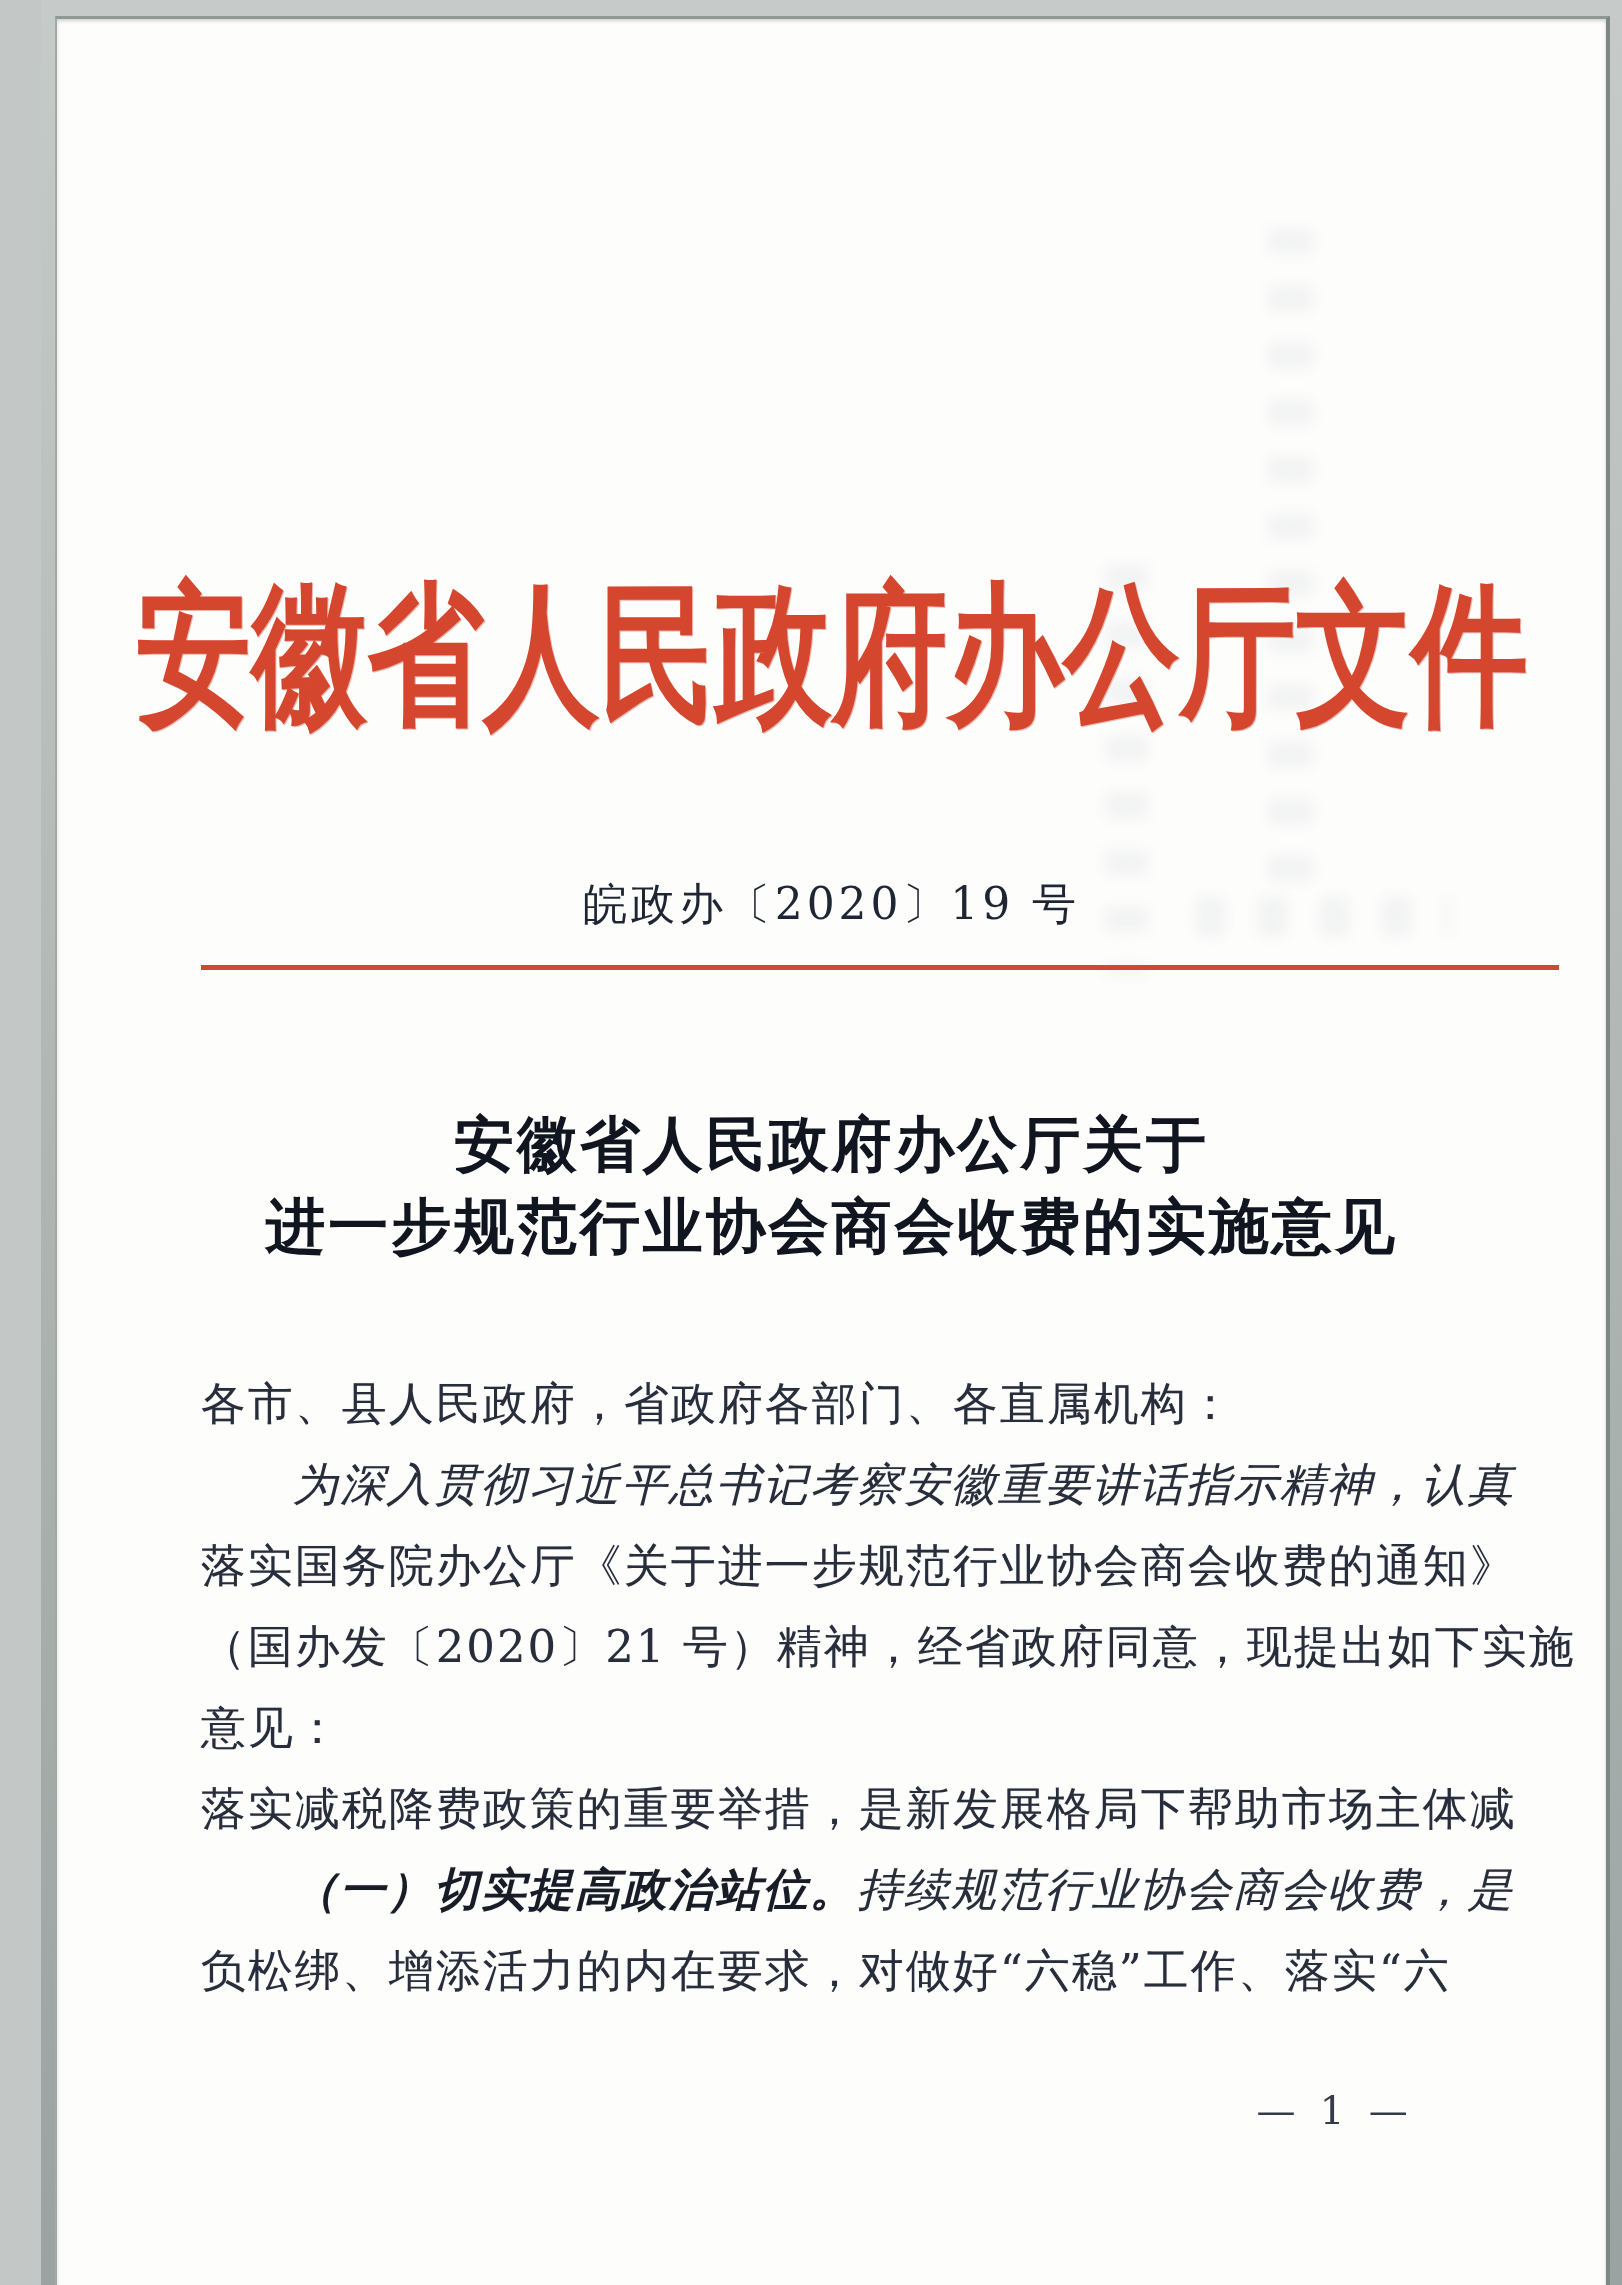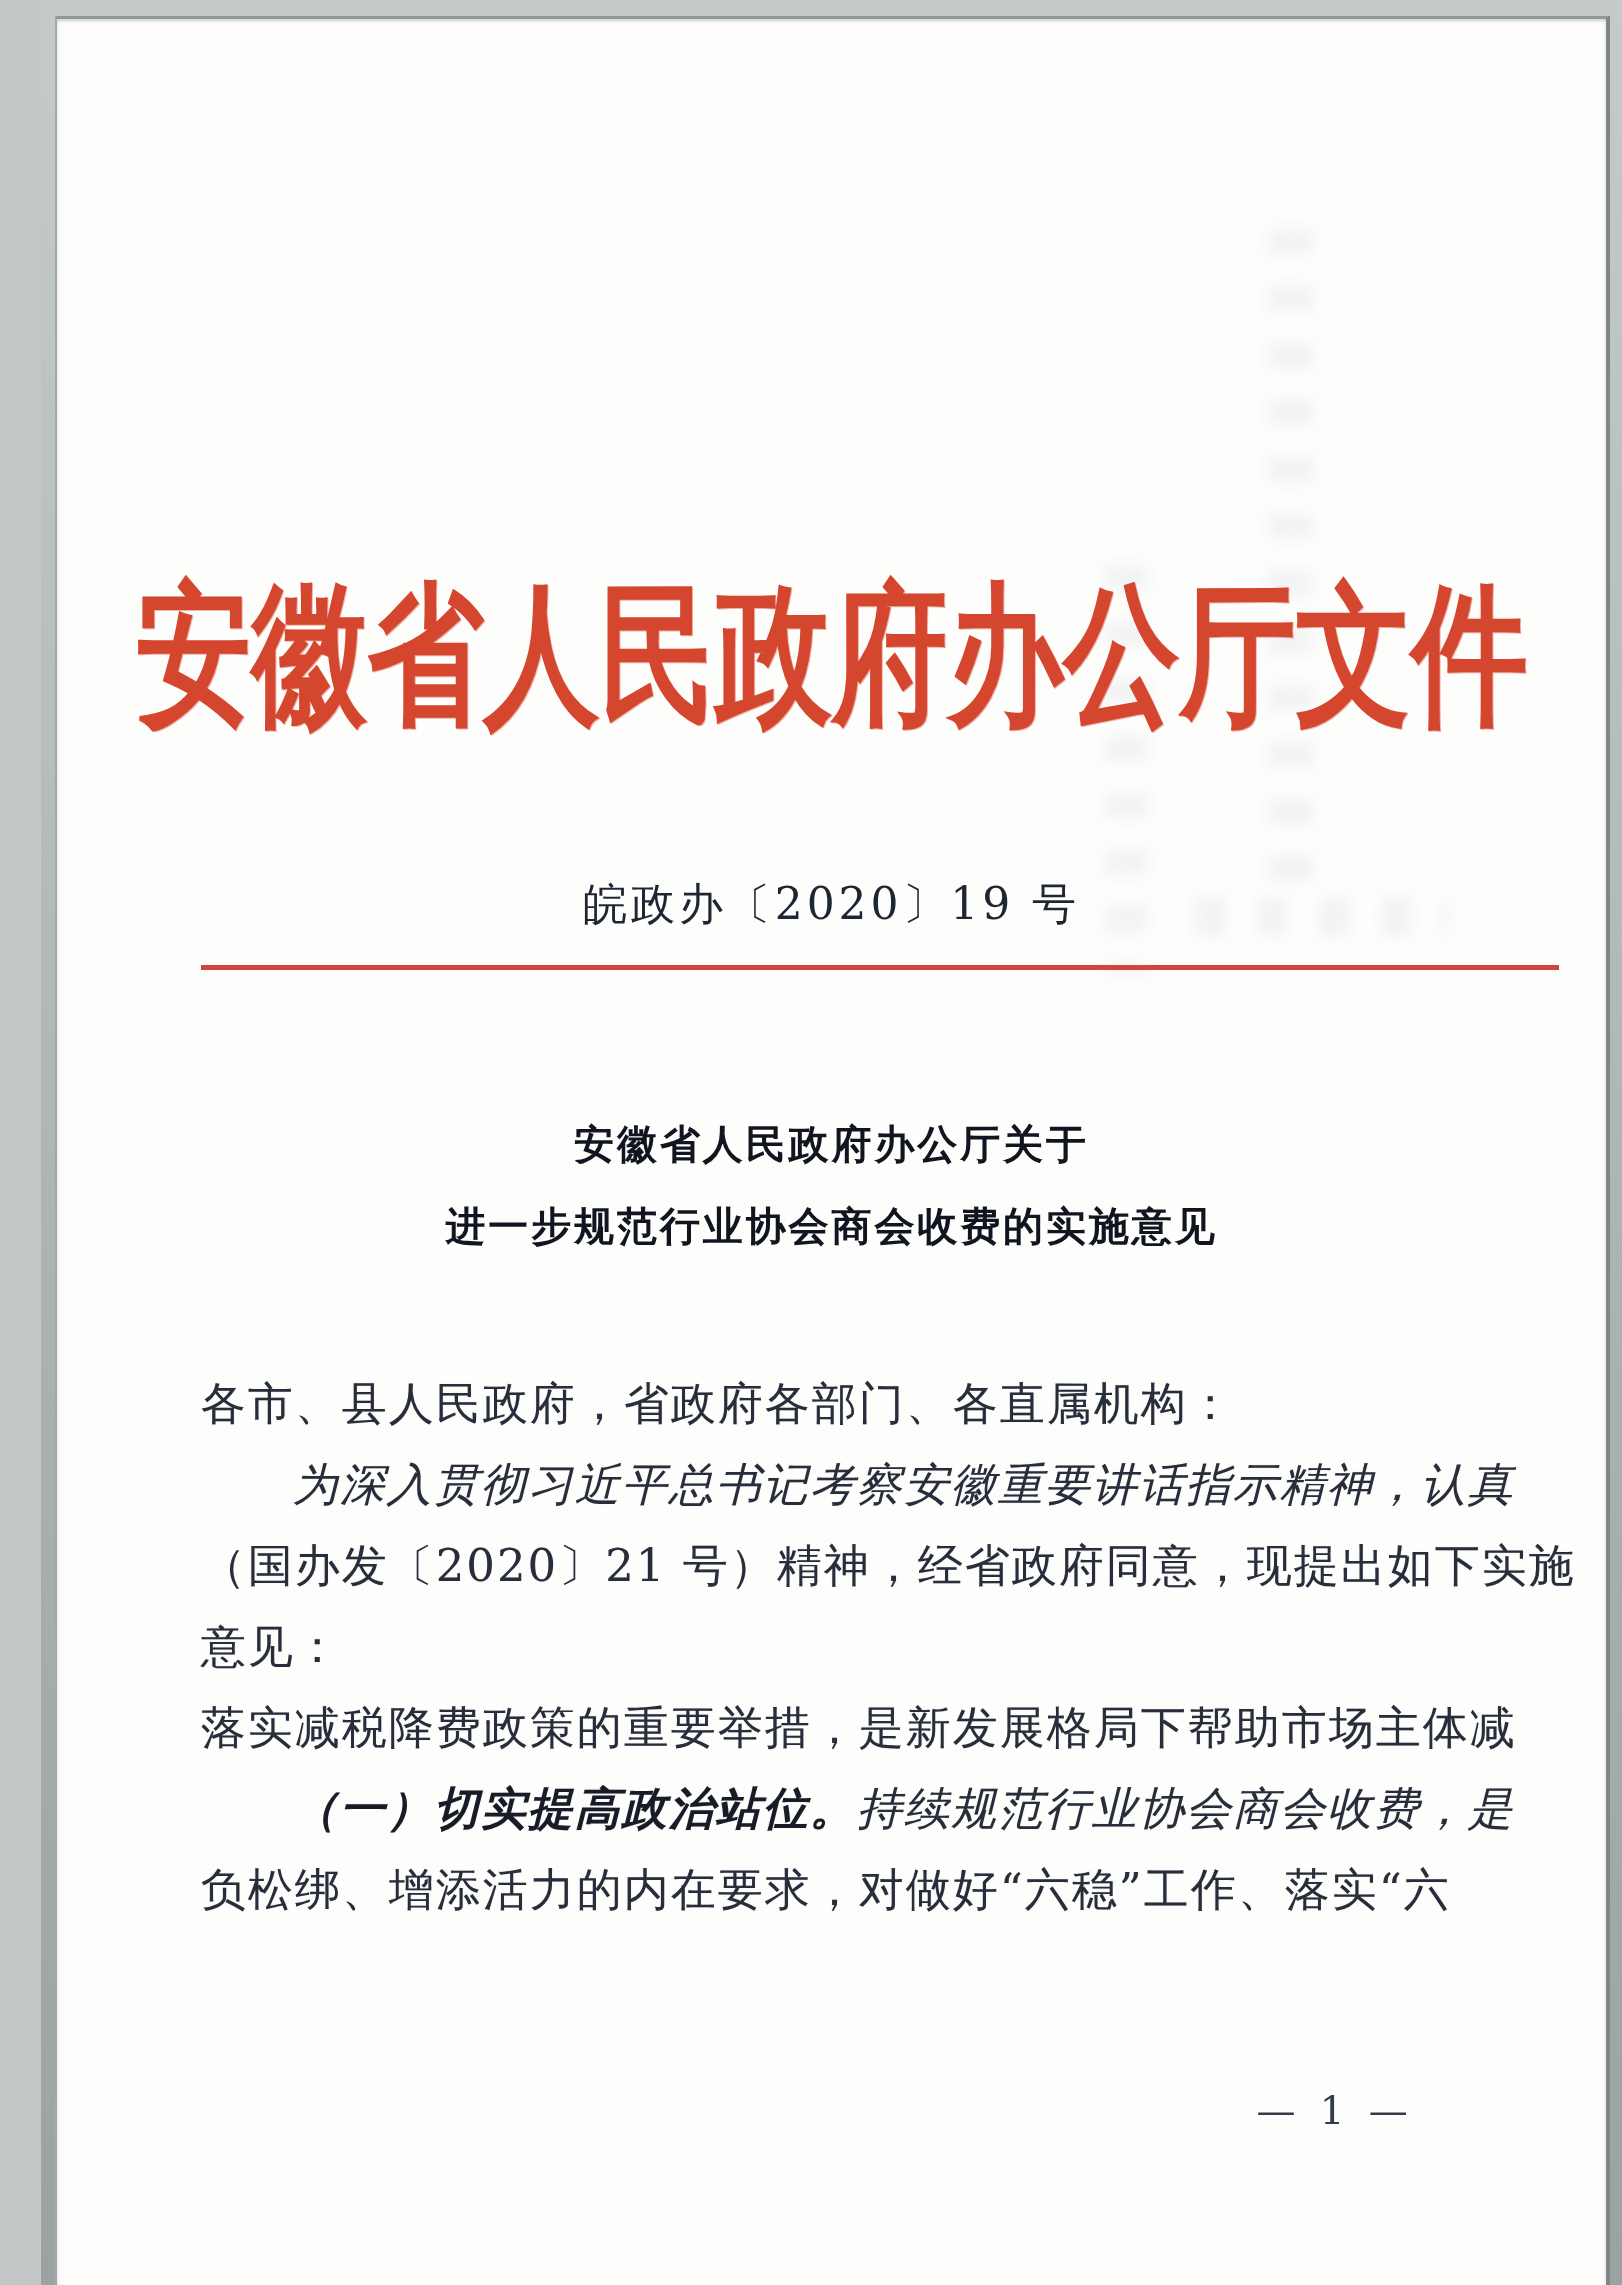--- a/index.html
+++ b/index.html
@@ -86,21 +86,21 @@
   }
 
   
   .doc-title {
     position: absolute;
     top: 1084px;
     left: 0;
     width: 100%;
     text-align: center;
     font-weight: bold;
-    font-size: 40px;
+    font-size: 60px;
     line-height: 82px;
     letter-spacing: 2.9px;
     color: #10151f;
     white-space: nowrap;
   }
 
   
   .body-text {
     position: absolute;
     top: 1344px;
@@ -154,20 +154,21 @@
     <div class="red-rule"></div>
 
     <div class="doc-title">
       <div>安徽省人民政府办公厅关于</div>
       <div>进一步规范行业协会商会收费的实施意见</div>
     </div>
 
     <div class="body-text">
       <div class="line">各市、县人民政府，省政府各部门、各直属机构：</div>
       <div class="line indent">为深入贯彻习近平总书记考察安徽重要讲话指示精神，认真</div>
+      <div class="line">落实国务院办公厅《关于进一步规范行业协会商会收费的通知》</div>
       <div class="line">（国办发〔2020〕21 号）精神，经省政府同意，现提出如下实施</div>
       <div class="line">意见：</div>
       <div class="line">落实减税降费政策的重要举措，是新发展格局下帮助市场主体减</div>
       <div class="line indent"><span class="lead-bold">（一）切实提高政治站位。</span><span>持续规范行业协会商会收费，是</span></div>
       <div class="line">负松绑、增添活力的内在要求，对做好“六稳”工作、落实“六</div>
     </div>
 
     <div class="page-number">— 1 —</div>
 
   </div>

